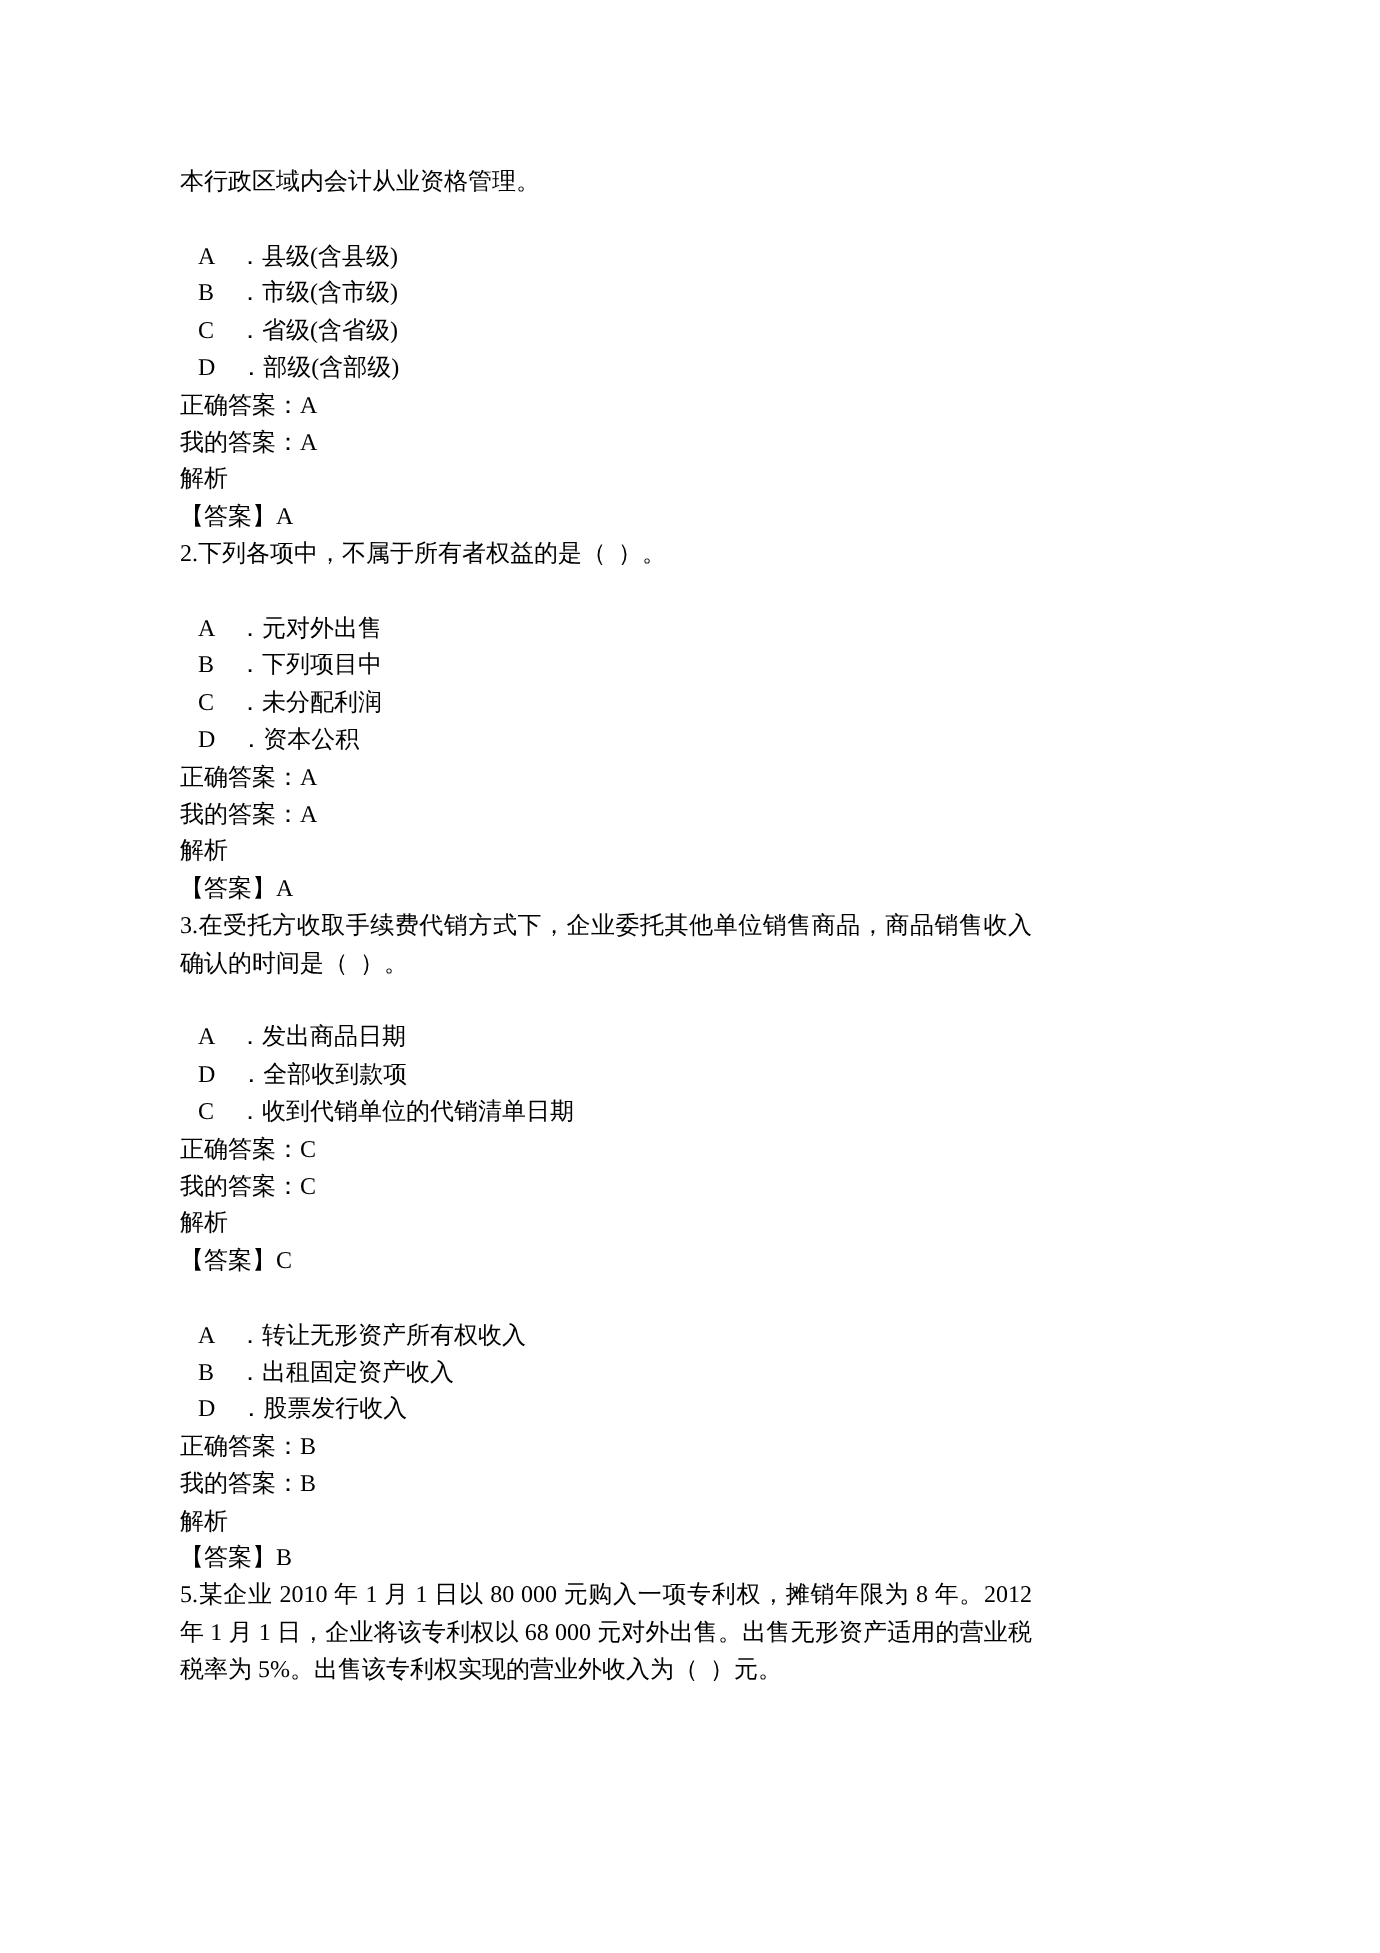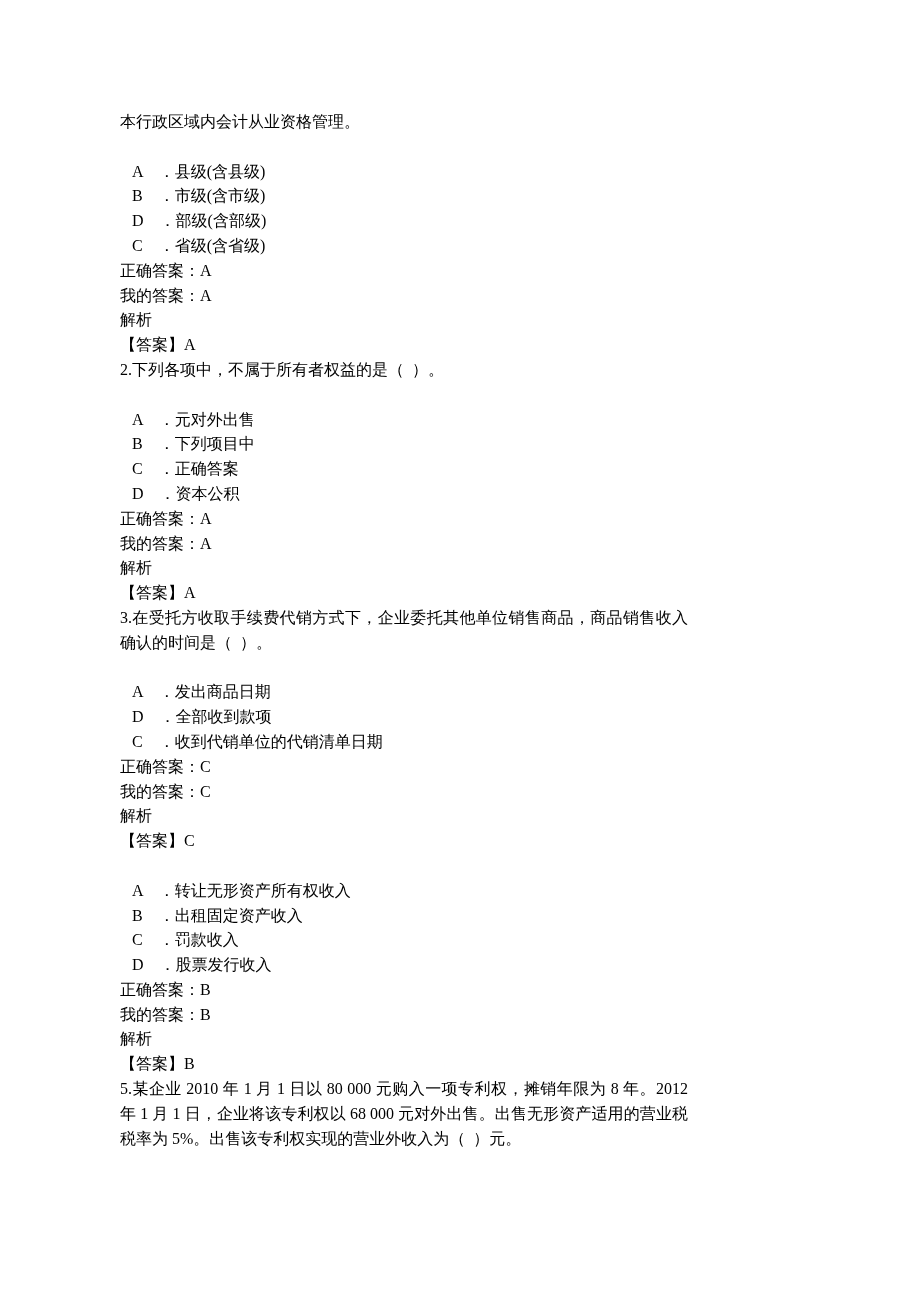--- a/index.html
+++ b/index.html
@@ -33,52 +33,51 @@
 </head>
 <body>
 
 <div class="page">
 
   <div class="line">本行政区域内会计从业资格管理。</div>
   <div class="blank"></div>
 
   <div class="line option"> A　．县级(含县级)</div>
   <div class="line option"> B　．市级(含市级)</div>
+  <div class="line option"> C　．省级(含省级)</div>
   <div class="line option"> D　．部级(含部级)</div>
-  <div class="line option"> C　．省级(含省级)</div>
   <div class="line"><span>正确答案：</span><span>A</span></div>
   <div class="line"><span>我的答案：</span><span>A</span></div>
   <div class="line">解析</div>
   <div class="line"><span>【答案】</span><span>A</span></div>
 
   <div class="line q-text">2.下列各项中，不属于所有者权益的是（  ）。</div>
   <div class="blank"></div>
   <div class="line option"> A　．元对外出售</div>
   <div class="line option"> B　．下列项目中</div>
-  <div class="line option"> C　．正确答案</div>
+  <div class="line option"> C　．未分配利润</div>
   <div class="line option"> D　．资本公积</div>
   <div class="line"><span>正确答案：</span><span>A</span></div>
   <div class="line"><span>我的答案：</span><span>A</span></div>
   <div class="line">解析</div>
   <div class="line"><span>【答案】</span><span>A</span></div>
 
   <div class="line q-text">3.在受托方收取手续费代销方式下，企业委托其他单位销售商品，商品销售收入确认的时间是（  ）。</div>
   <div class="blank"></div>
   <div class="line option"> A　．发出商品日期</div>
   <div class="line option"> D　．全部收到款项</div>
   <div class="line option"> C　．收到代销单位的代销清单日期</div>
   <div class="line"><span>正确答案：</span><span>C</span></div>
   <div class="line"><span>我的答案：</span><span>C</span></div>
   <div class="line">解析</div>
   <div class="line"><span>【答案】</span><span>C</span></div>
 
   <div class="blank"></div>
   <div class="line option"> A　．转让无形资产所有权收入</div>
   <div class="line option"> B　．出租固定资产收入</div>
-  <div class="line option"> C　．罚款收入</div>
   <div class="line option"> D　．股票发行收入</div>
   <div class="line"><span>正确答案：</span><span>B</span></div>
   <div class="line"><span>我的答案：</span><span>B</span></div>
   <div class="line">解析</div>
   <div class="line"><span>【答案】</span><span>B</span></div>
 
   <div class="line q-text">5.某企业 2010 年 1 月 1 日以 80 000 元购入一项专利权，摊销年限为 8 年。2012 年 1 月 1 日，企业将该专利权以 68 000 元对外出售。出售无形资产适用的营业税税率为 5%。出售该专利权实现的营业外收入为（  ）元。</div>
 
 </div>
 

